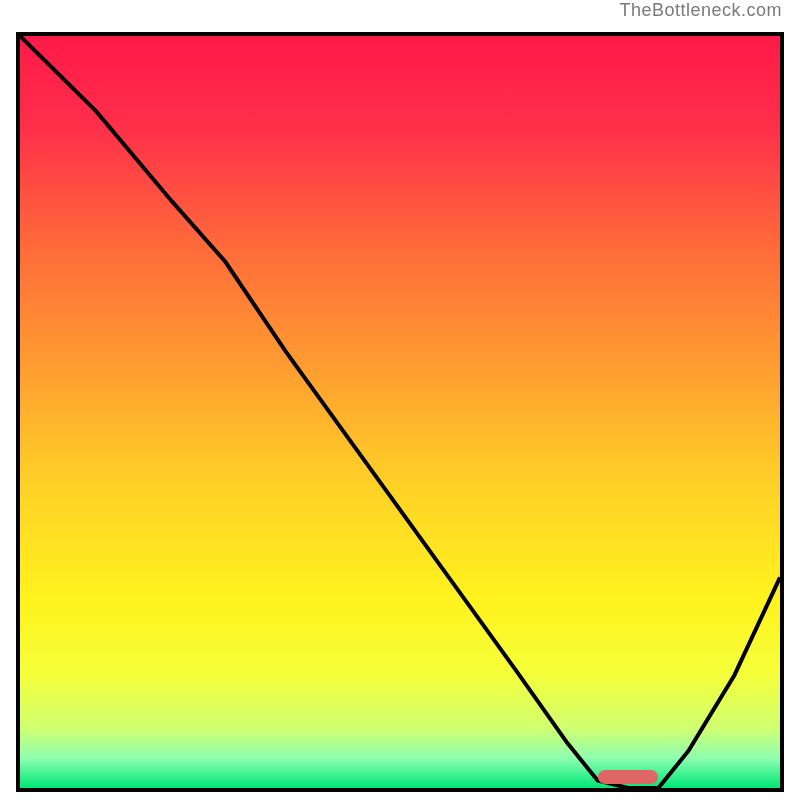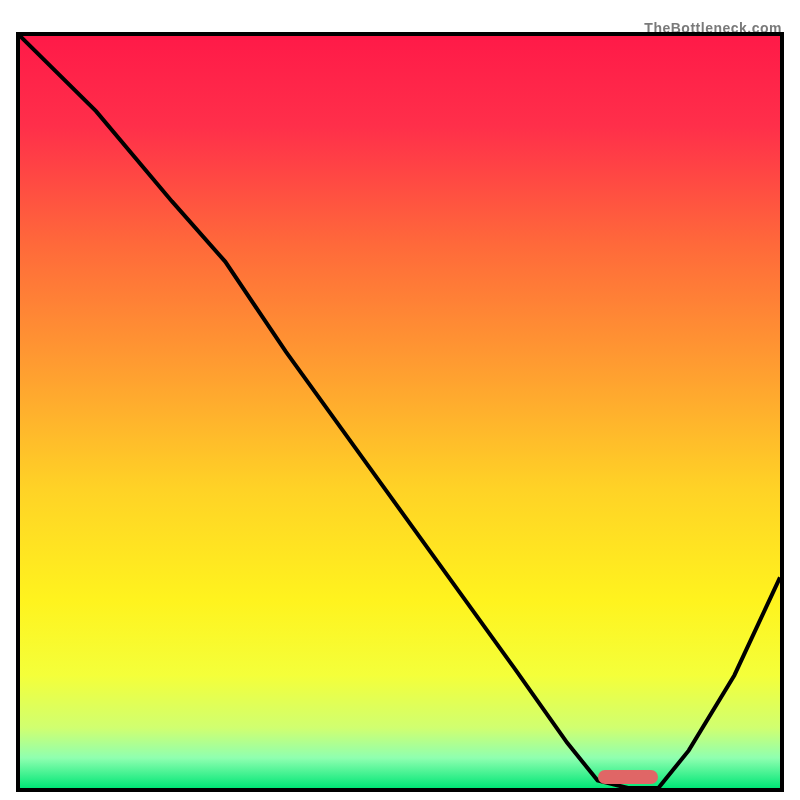--- a/index.html
+++ b/index.html
@@ -5,24 +5,24 @@
   * { margin: 0; padding: 0; box-sizing: border-box; }
   body {
     width: 800px;
     height: 800px;
     background: #ffffff;
     position: relative;
     font-family: Arial, sans-serif;
   }
   .watermark {
     position: absolute;
-    top: 20px;
+    top: 0;
     right: 18px;
-    font-size: 14px;
-    font-weight: bold;
+    font-size: 18px;
+    font-weight: normal;
     color: #7a7a7a;
     letter-spacing: 0.5px;
   }
   .chart-frame {
     position: absolute;
     left: 16px;
     top: 32px;
     width: 768px;
     height: 760px;
     border: 4px solid #000000;

